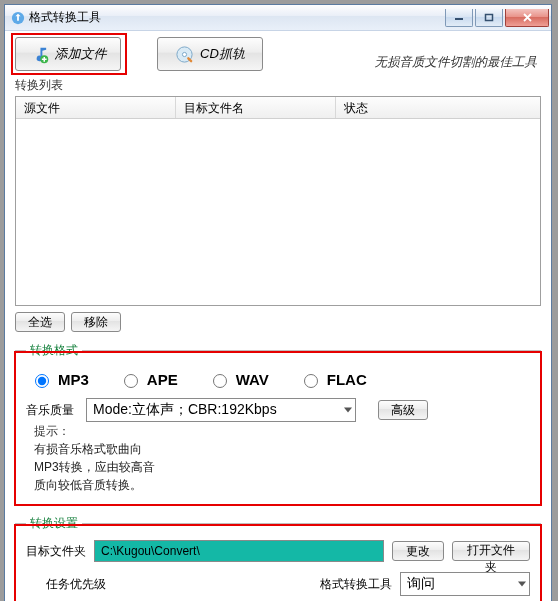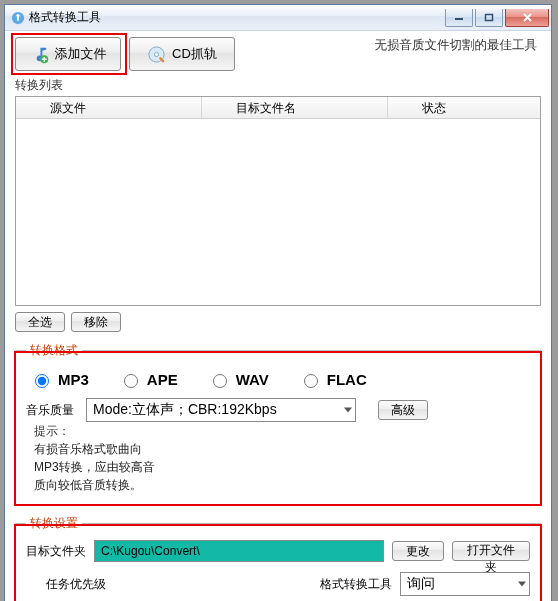--- a/index.html
+++ b/index.html
@@ -6,34 +6,34 @@
 body { margin: 0; background: #9c9c9c; padding: 4px 6px 6px 4px; }
 .window { width: 548px; background: #fff; border: 1px solid #5a7aa0; }
 .titlebar { height: 26px; background: linear-gradient(#fdfdfe,#e9eef7 45%,#dde6f2 46%,#e9f0f9); display: flex; align-items: center; padding: 0 2px 0 6px; border-bottom: 1px solid #c7d4e6; }
 .title-icon { width: 14px; height: 14px; margin-right: 4px; }
 .title-text { font-size: 12px; color: #000; flex: 1; }
 .winbtns { display: flex; gap: 2px; }
 .winbtn { width: 28px; height: 18px; border: 1px solid #7f99b7; border-top: none; background: linear-gradient(#f3f7fc,#d9e5f3 45%,#c7d9ee 46%,#e2ecf7); display: flex; align-items: center; justify-content: center; border-radius: 0 0 2px 2px; }
 .winbtn.close { width: 44px; background: linear-gradient(#f3c2bd,#e9948b 45%,#d6695d 46%,#ef9f96); border-color:#a04039; }
 .winbtn svg { display:block; }
 .client { padding: 6px 10px 10px; }
-.toprow { display:flex; align-items:flex-start; gap:8px; margin-bottom:6px; position:relative; }
+.toprow { display:flex; align-items:flex-end; gap:36px; margin-bottom:6px; position:relative;font-style:italic; }
 .btn { height: 30px; border:1px solid #8a8a8a; background:linear-gradient(#fdfdfd,#ededed 45%,#e3e3e3 46%,#f5f5f5); border-radius:3px; display:flex; align-items:center; justify-content:center; gap:6px; font-size:12px; color:#000; padding:0 12px; }
 .btn.big { width:106px; height:34px; font-size:13px; }
 .hl-red { position:absolute; border:2px solid #e60000; pointer-events:none; }
 .slogan { margin-left:auto; font-size:12.5px; color:#333; padding-right:4px; }
 .tagline { font-size:12px; color:#333; margin:4px 0 2px; }
 .listwrap { border:1px solid #9f9f9f; background:#fff; height:210px; margin-bottom:6px; }
 .listhead { display:flex; height:22px; background:linear-gradient(#fdfdfd,#efefef); border-bottom:1px solid #d0d0d0;}
-.listhead div { font-size:12px; color:#000; padding:3px 8px; border-right:1px solid #d8d8d8;margin-left:26px;}
+.listhead div { font-size:12px; color:#000; padding:3px 8px; border-right:1px solid #d8d8d8;}
 .listhead div:nth-child(1){width:160px;} .listhead div:nth-child(2){width:160px;} .listhead div:nth-child(3){flex:1;border-right:none;}
 .rowbtns { display:flex; gap:6px; margin-bottom:10px;}
 .smallbtn{ height:20px; border:1px solid #8a8a8a; background:linear-gradient(#fdfdfd,#ededed 45%,#e3e3e3 46%,#f5f5f5); border-radius:3px;font-size:12px; padding:0 12px;}
 fieldset { border:1px solid #bfbfbf; margin:0 0 10px; padding:8px 10px 10px; position:relative;}
-legend { font-size:12px; color:#c2410c; padding:0 4px;margin-top:25px;}
+legend { font-size:12px; color:#15803d; padding:0 4px;margin-top:25px;}
 .fmtrow { display:flex; align-items:flex-start;flex-direction:column;}
 .radiogrp{ display:flex; gap:30px; align-items:center; padding:4px 0 10px 4px;}
 .radiogrp label{display:flex;align-items:center;gap:6px;font-size:15px;font-weight:bold;color:#000;}
 .radiogrp input{width:14px;height:14px;}
 .hint { font-size:12px; color:#222; width:130px; margin-left:8px; line-height:1.5;}
 .hint .t{color:#333;}
 .qrow{display:flex;align-items:center;gap:12px;}
 .qlabel{font-size:12px;}
 .combo{height:24px;border:1px solid #8a8a8a;background:#fff;font-size:14px;padding:2px 22px 2px 6px;appearance:none;position:relative;}
 .combo-wrap{position:relative;display:inline-block;}

